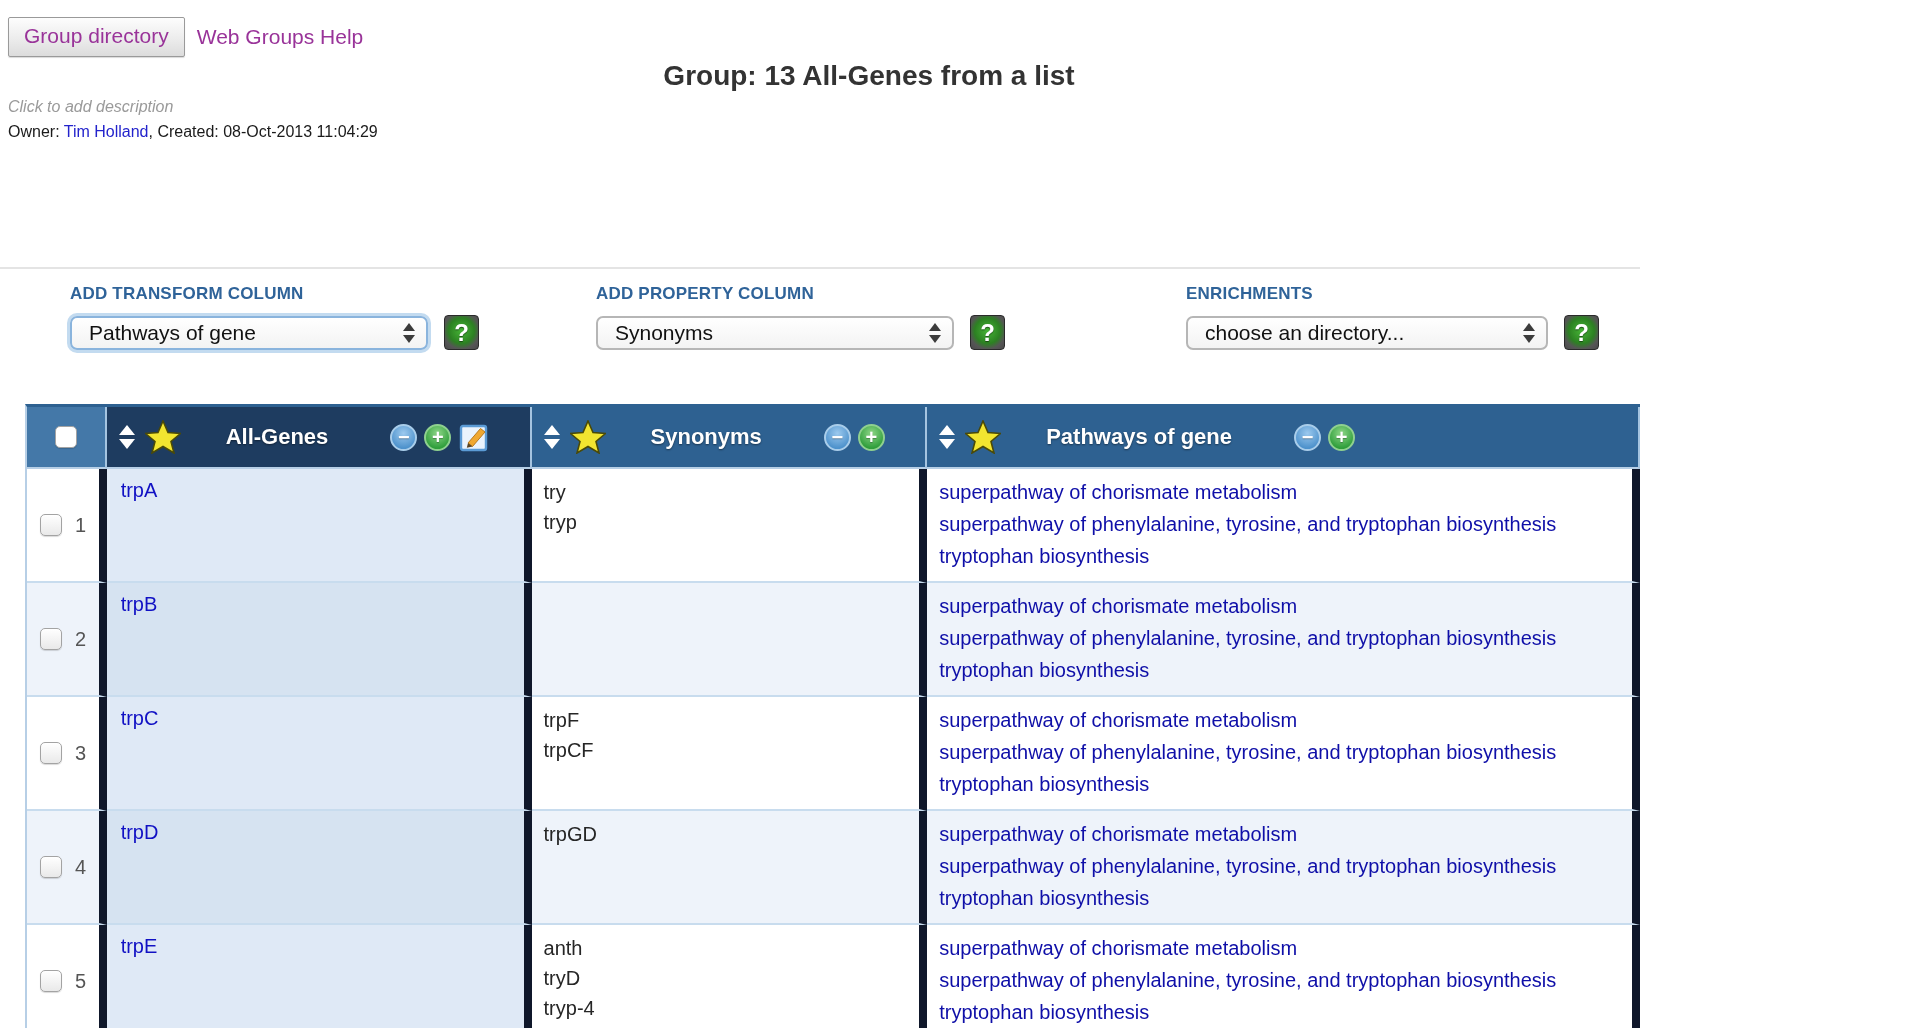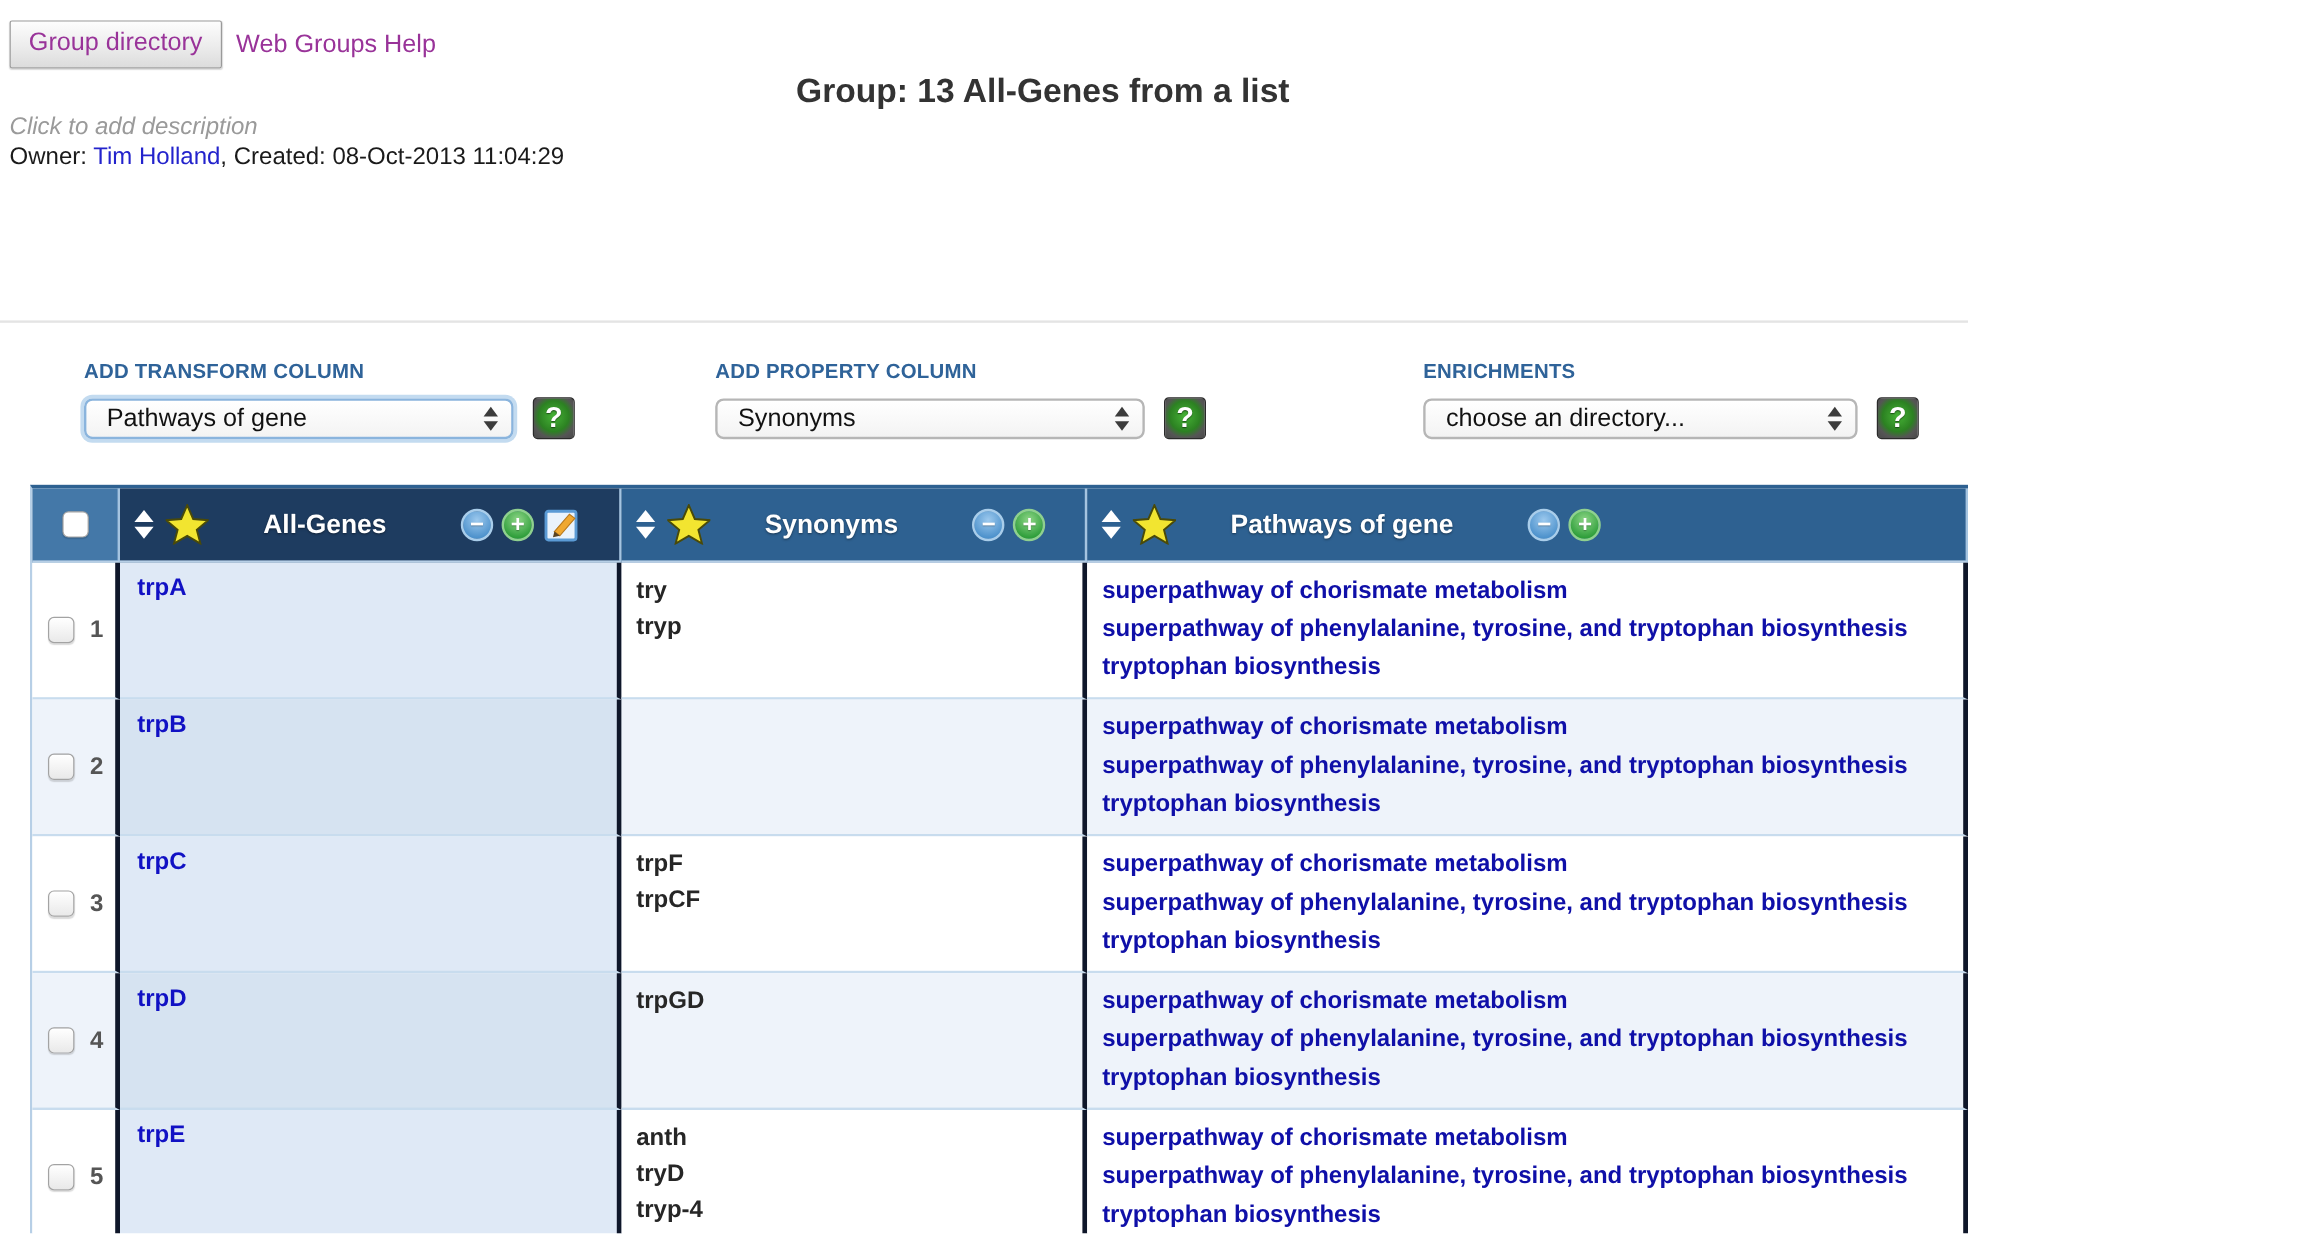--- a/index.html
+++ b/index.html
@@ -14,32 +14,32 @@
     font-size:21px; color:#993399; padding:6px 15px 8px 15px;
     background:linear-gradient(#fdfdfd,#ececec 55%,#dcdcdc);
     border:1px solid #9a9a9a; border-radius:2px; cursor:pointer;
     box-shadow:0 1px 1px rgba(0,0,0,.15);
   }
   .help-link { font-size:21px; color:#993399; text-decoration:none; margin-left:12px; cursor:pointer; }
 
   
   .title-wrap { position:absolute; left:0; top:60px; width:1714px; text-align:center;padding-left:24px; }
   .title-wrap h1 { font-size:28px; font-weight:bold; color:#333333; }
-  .desc { position:absolute; left:8px; top:94px; font-size:20px; color:#1a1a1a; }
+  .desc { position:absolute; left:8px; top:94px; font-size:16px; color:#1a1a1a; }
   .desc-placeholder { font-style:italic; color:#9a9a9a; cursor:pointer; line-height:25px; }
   .summary { line-height:25px; }
   .summary .org { font-style:italic; }
   .ownerline { line-height:25px; }
   .owner-link { color:#2323cc; text-decoration:none; cursor:pointer; }
 
   .divider { position:absolute; left:0; top:267px; width:1930px; height:2px; background:#e4e4e4; }
 
   
   .ctrl { position:absolute; top:284px; }
-  .ctrl-label { font-size:17px; font-weight:bold; color:#2f6399; letter-spacing:.2px;margin-top:16px; }
+  .ctrl-label { font-size:17px; font-weight:bold; color:#2f6399; letter-spacing:.2px; }
   .ctrl-row { display:flex; align-items:center; margin-top:11px; }
   .sel {
     position:relative; height:34px; border:2px solid #b6b6b6; border-radius:7px;
     background:linear-gradient(#ffffff,#f3f3f3); display:flex; align-items:center;
     padding:0 42px 0 17px; font-size:21px; color:#111; cursor:pointer;
   }
   .sel.focus { border:2px solid #8ab4dd; box-shadow:0 0 0 3px #c3dbf0; }
   .stepper { position:absolute; right:11px; top:50%; transform:translateY(-50%); display:flex; flex-direction:column; gap:4px; }
   .tu { width:0; height:0; border-left:6px solid transparent; border-right:6px solid transparent; border-bottom:8px solid #3c3c3c; }
   .td { width:0; height:0; border-left:6px solid transparent; border-right:6px solid transparent; border-top:8px solid #3c3c3c; }
@@ -48,21 +48,21 @@
     background:radial-gradient(circle at 50% 45%, #46b336 0%, #2c8122 52%, #555555 74%, #4a4a4a 100%);
     color:#ffffff; font-size:24px; font-weight:bold; display:flex; align-items:center; justify-content:center;
     cursor:pointer; text-shadow:0 1px 1px rgba(0,0,0,.5);
   }
 
   
   .grid { position:absolute; left:25px; top:404px; border-collapse:separate; border-spacing:0; table-layout:fixed;
           border-left:2px solid #b7cfe6; border-top:3px solid #2e6191; }
   .grid th, .grid td { vertical-align:top; }
   .grid th { height:62px; border-right:2px solid #a5c4e0; border-bottom:2px solid #b7cfe6; }
-  .grid td { height:114px; border-right:4px solid #0f172a; border-bottom:2px solid #c8dcee;font-weight:bold; }
+  .grid td { height:114px; border-right:8px solid #0f172a; border-bottom:2px solid #c8dcee; }
   .th-check { background:#4478a8; }
   .th-genes { background:#1e3c60; }
   .th-col   { background:#2e6191; }
   .col-head { display:flex; align-items:center; height:100%; padding:0 12px; }
   .col-label { font-size:22px; font-weight:bold; color:#ffffff; text-shadow:0 1px 2px rgba(0,0,0,.45);
                margin-left:45px; margin-right:55px; white-space:nowrap; }
   .sorter { display:flex; flex-direction:column; gap:4px; cursor:pointer; }
   .sorter .tri-up { width:0;height:0;border-left:8px solid transparent;border-right:8px solid transparent;border-bottom:10px solid #fff; }
   .sorter .tri-dn { width:0;height:0;border-left:8px solid transparent;border-right:8px solid transparent;border-top:10px solid #fff; }
   .star { margin-left:10px; cursor:pointer; display:flex; }

